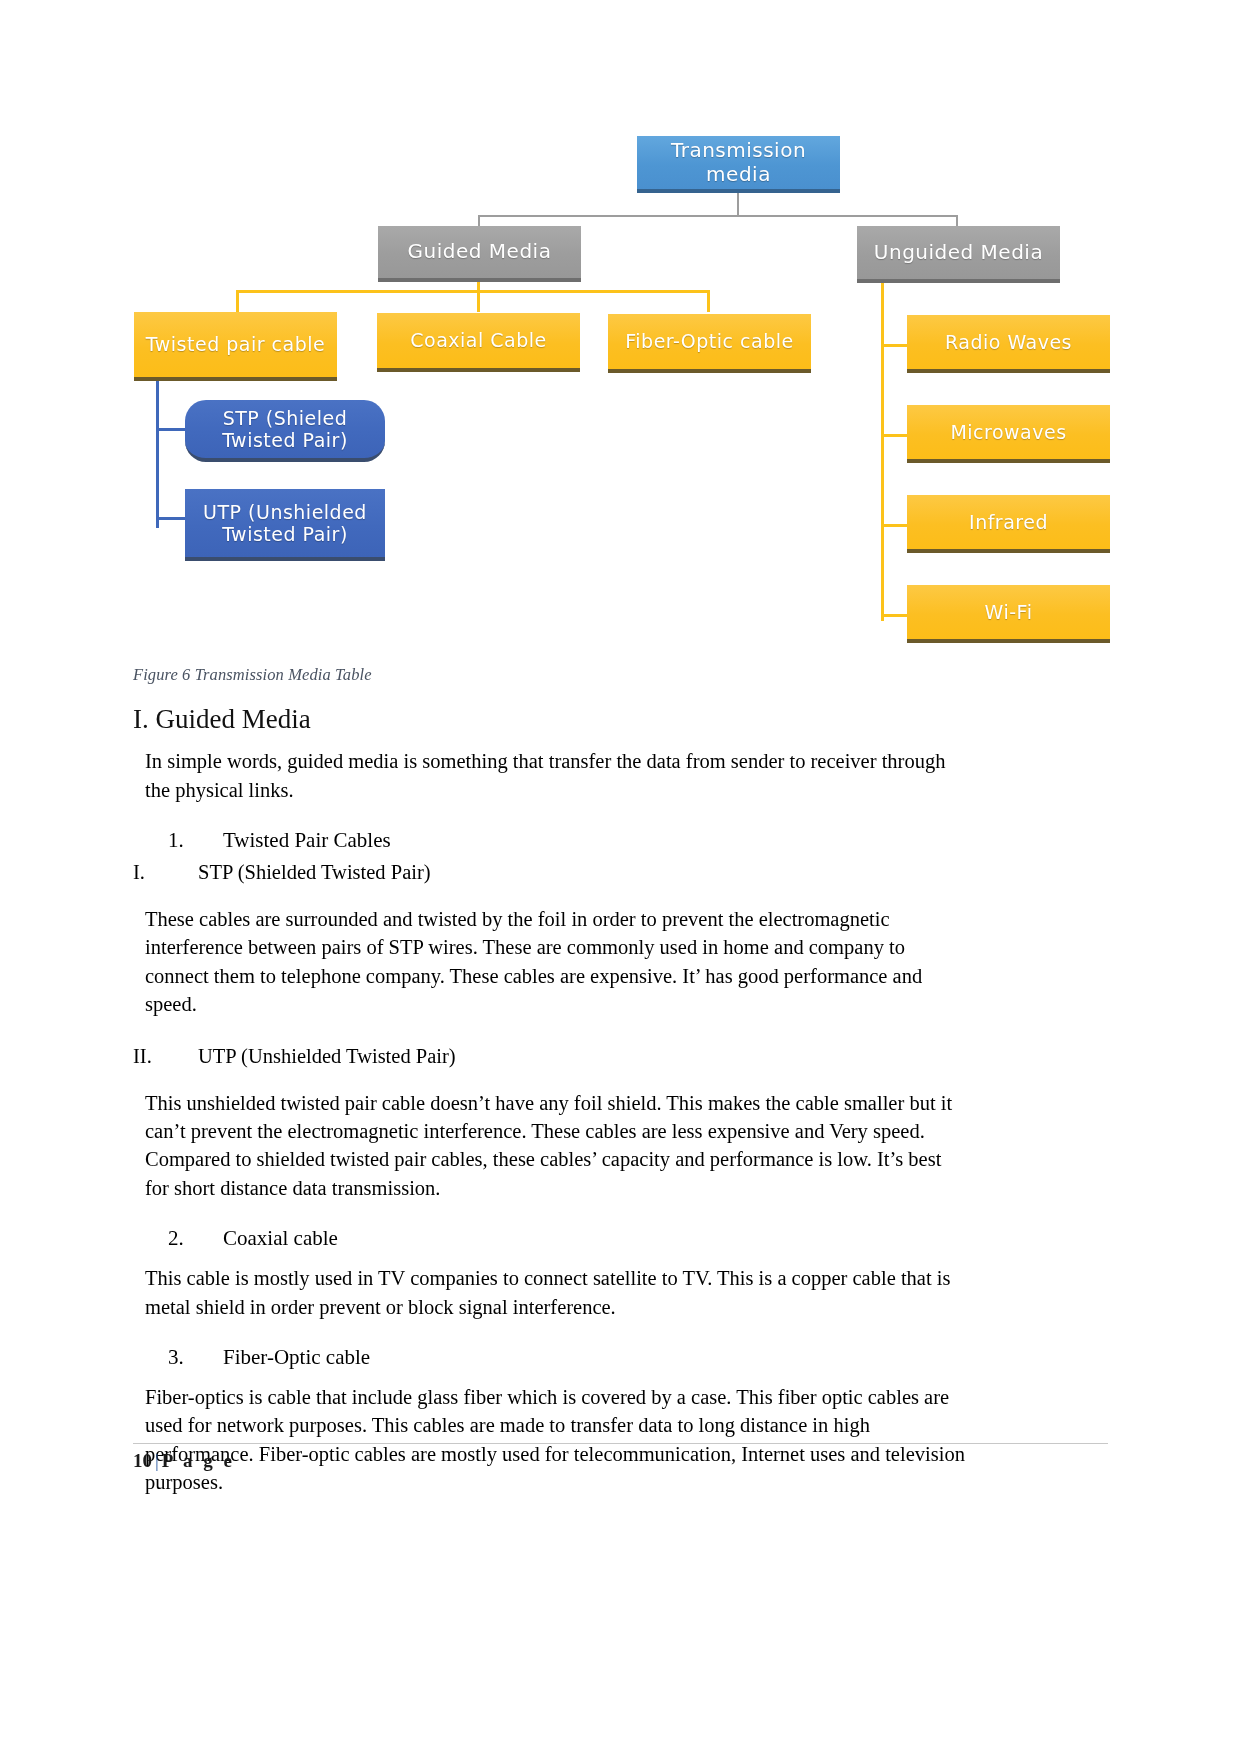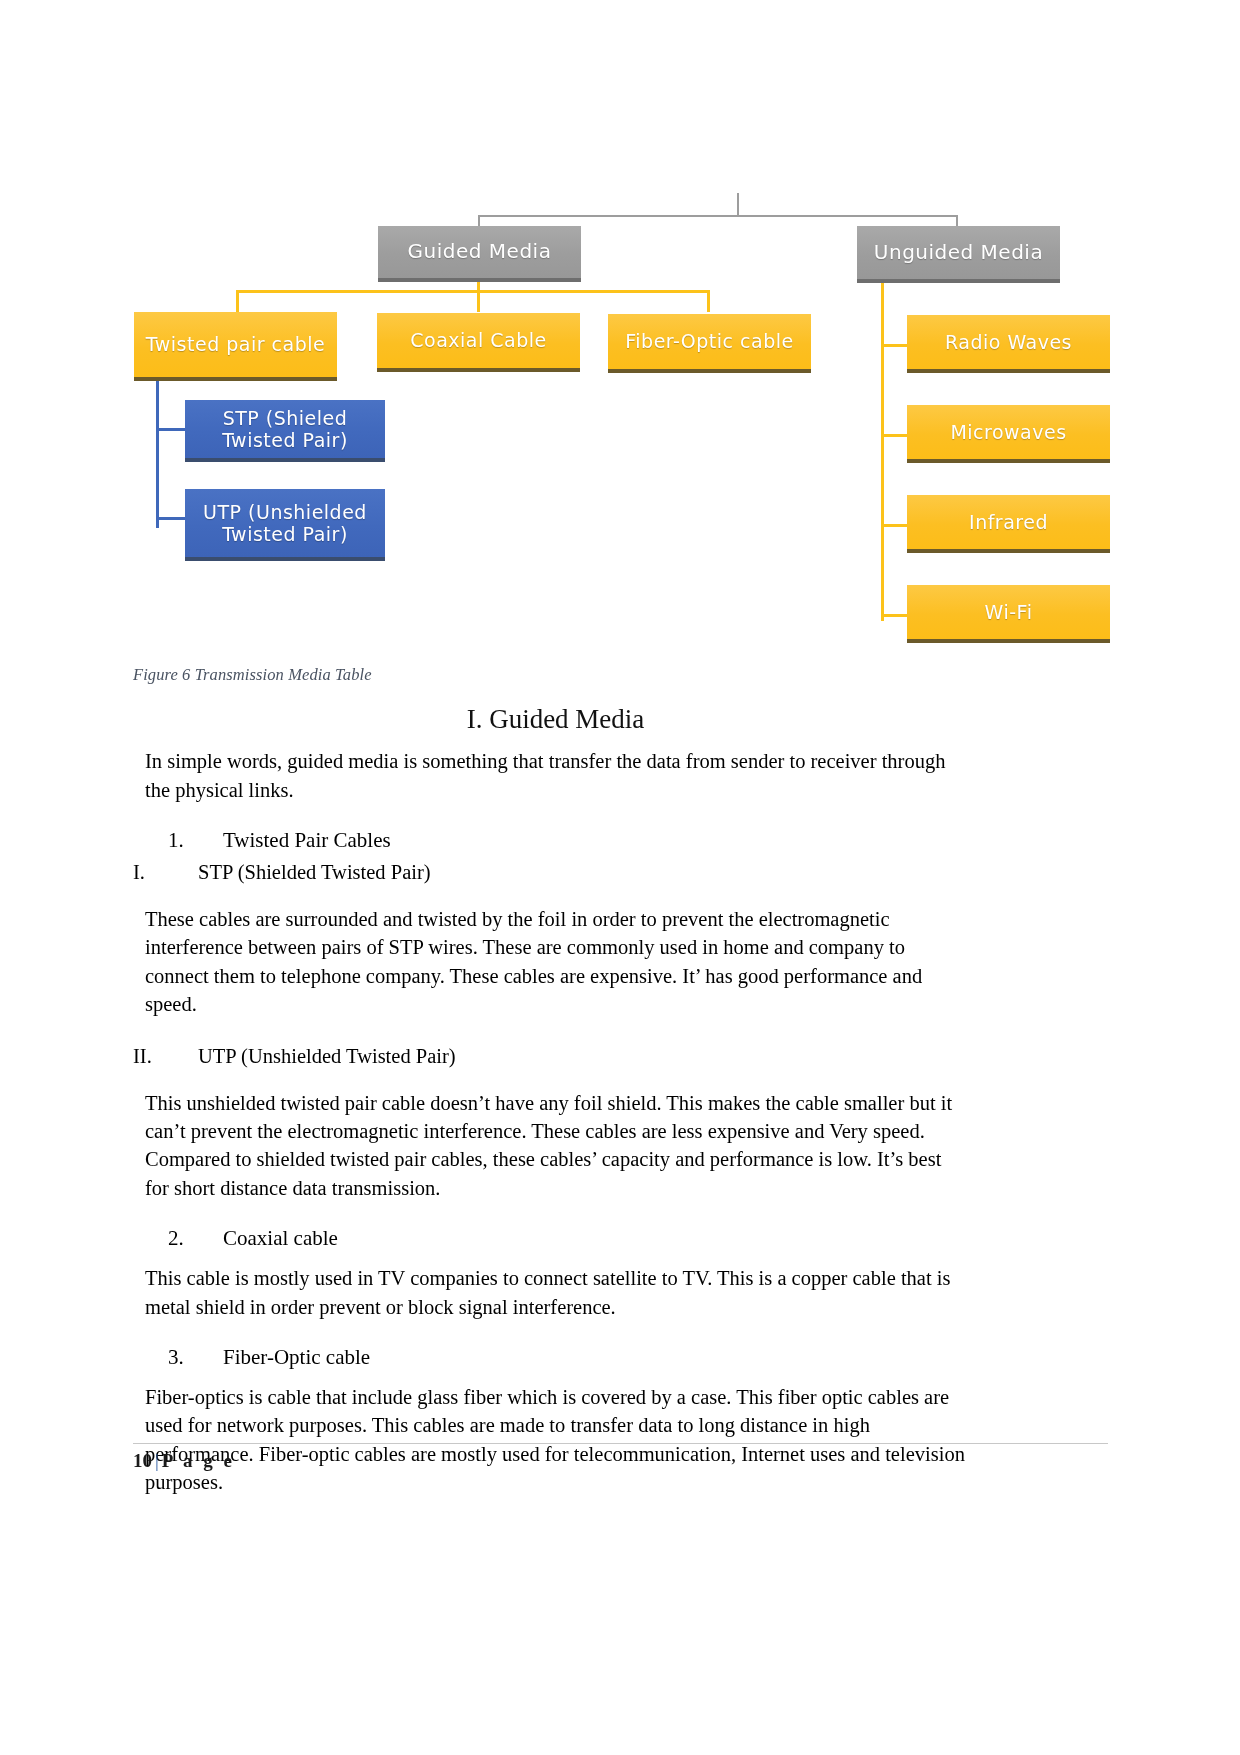--- a/index.html
+++ b/index.html
@@ -98,21 +98,20 @@
     top: 703px;
     width: 845px;
   }
   h2.section-heading {
     font-family: "Liberation Serif", serif;
     font-weight: 400;
     font-size: 27px;
     margin: 0 0 2px 0;
     line-height: 1.2;
     color: #111111;
-    text-align: center;
   }
   p.body {
     font-size: 20.5px;
     line-height: 1.38;
     margin: 12px;
     color: #000000;
     text-align: left;
   }
   p.spaced {
     margin-top: 18px;
@@ -194,39 +193,42 @@
     <div class="conn conn-blue" style="left:156px; top:263px; width:3px; height:157px;"></div>
     <div class="conn conn-blue" style="left:156px; top:320px; width:36px; height:3px;"></div>
     <div class="conn conn-blue" style="left:156px; top:409px; width:36px; height:3px;"></div>
 
     <div class="conn conn-yellow" style="left:881px; top:175px; width:3px; height:338px;"></div>
     <div class="conn conn-yellow" style="left:881px; top:236px; width:30px; height:3px;"></div>
     <div class="conn conn-yellow" style="left:881px; top:326px; width:30px; height:3px;"></div>
     <div class="conn conn-yellow" style="left:881px; top:416px; width:30px; height:3px;"></div>
     <div class="conn conn-yellow" style="left:881px; top:506px; width:30px; height:3px;"></div>
 
+    <div class="node node-blue-top" style="left:637px; top:28px; width:203px; height:57px;">
+      <span>Transmission media</span>
+    </div>
 
     <div class="node node-gray" style="left:378px; top:118px; width:203px; height:56px;">
       <span>Guided Media</span>
     </div>
     <div class="node node-gray" style="left:857px; top:118px; width:203px; height:57px;">
       <span>Unguided Media</span>
     </div>
 
     <div class="node node-yellow" style="left:134px; top:204px; width:203px; height:69px;">
       <span>Twisted pair cable</span>
     </div>
     <div class="node node-yellow" style="left:377px; top:205px; width:203px; height:59px;">
       <span>Coaxial Cable</span>
     </div>
     <div class="node node-yellow" style="left:608px; top:206px; width:203px; height:59px;">
       <span>Fiber-Optic cable</span>
     </div>
 
-    <div class="node node-darkblue" style="left:185px; top:292px; width:200px; height:62px;">
+    <div class="node node-darkblue" style="left:185px; top:292px; width:200px; height:62px;border-radius:21px;">
       <span>STP (Shieled Twisted Pair)</span>
     </div>
     <div class="node node-darkblue" style="left:185px; top:381px; width:200px; height:72px;">
       <span>UTP (Unshielded Twisted Pair)</span>
     </div>
 
     <div class="node node-yellow" style="left:907px; top:207px; width:203px; height:58px;">
       <span>Radio Waves</span>
     </div>
     <div class="node node-yellow" style="left:907px; top:297px; width:203px; height:58px;align-items:center;">

